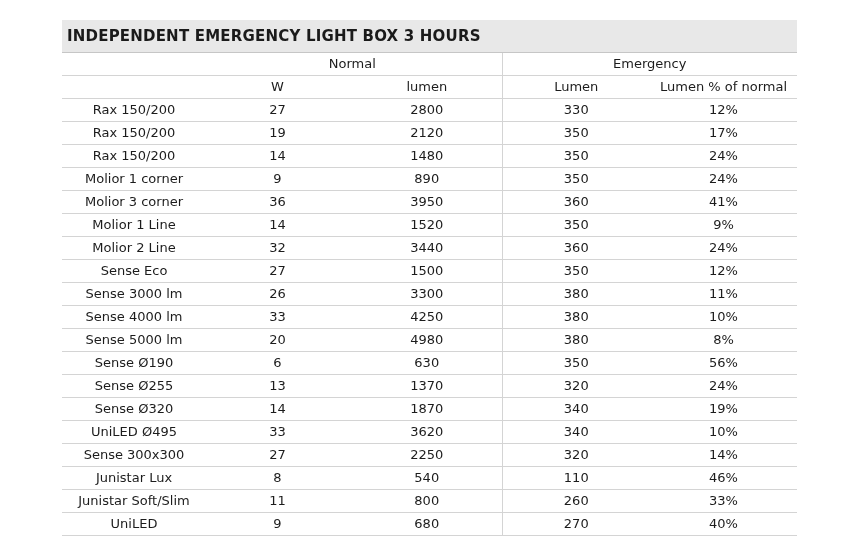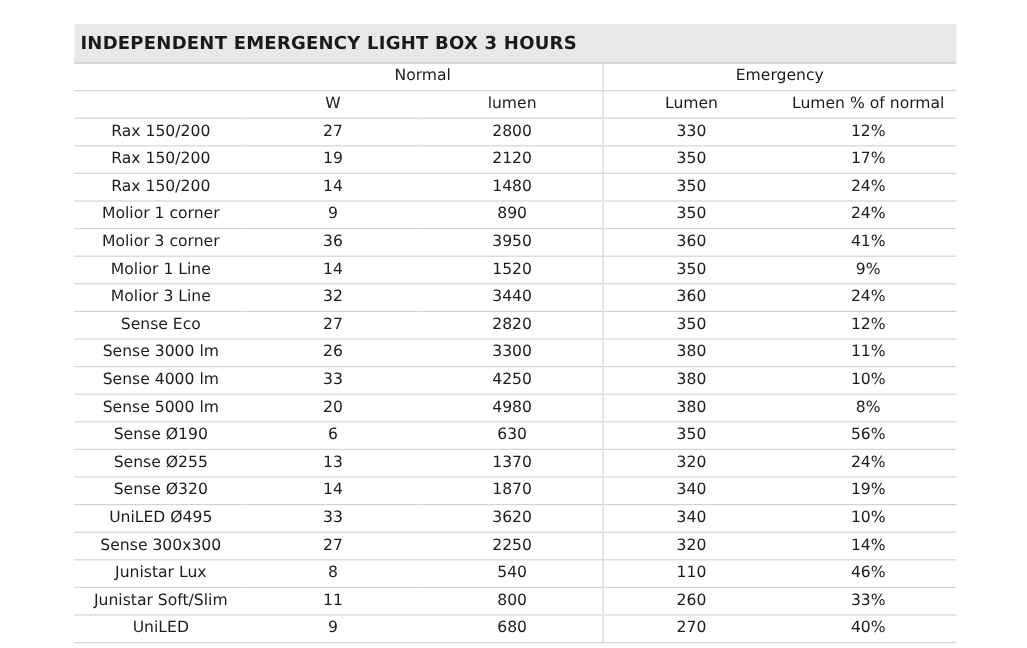--- a/index.html
+++ b/index.html
@@ -119,30 +119,30 @@
           <td>41%</td>
         </tr>
         <tr>
           <td class="name">Molior 1 Line</td>
           <td>14</td>
           <td>1520</td>
           <td class="sep">350</td>
           <td>9%</td>
         </tr>
         <tr>
-          <td class="name">Molior 3 Line</td>
+          <td class="name">Molior 2 Line</td>
           <td>32</td>
           <td>3440</td>
           <td class="sep">360</td>
           <td>24%</td>
         </tr>
         <tr>
           <td class="name">Sense Eco</td>
           <td>27</td>
-          <td>2820</td>
+          <td>1500</td>
           <td class="sep">350</td>
           <td>12%</td>
         </tr>
         <tr>
           <td class="name">Sense 3000 lm</td>
           <td>26</td>
           <td>3300</td>
           <td class="sep">380</td>
           <td>11%</td>
         </tr>

